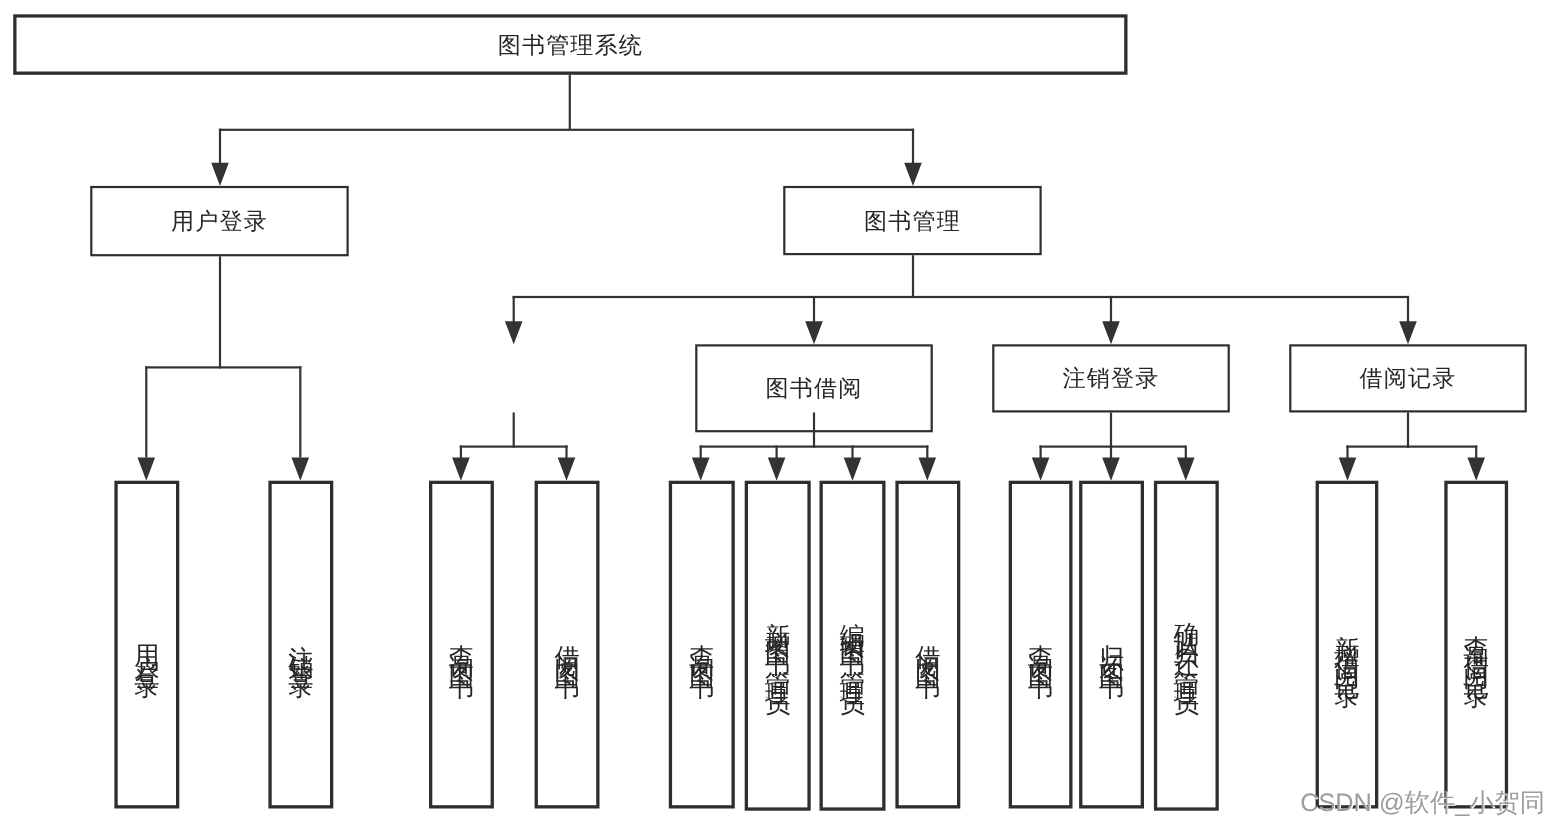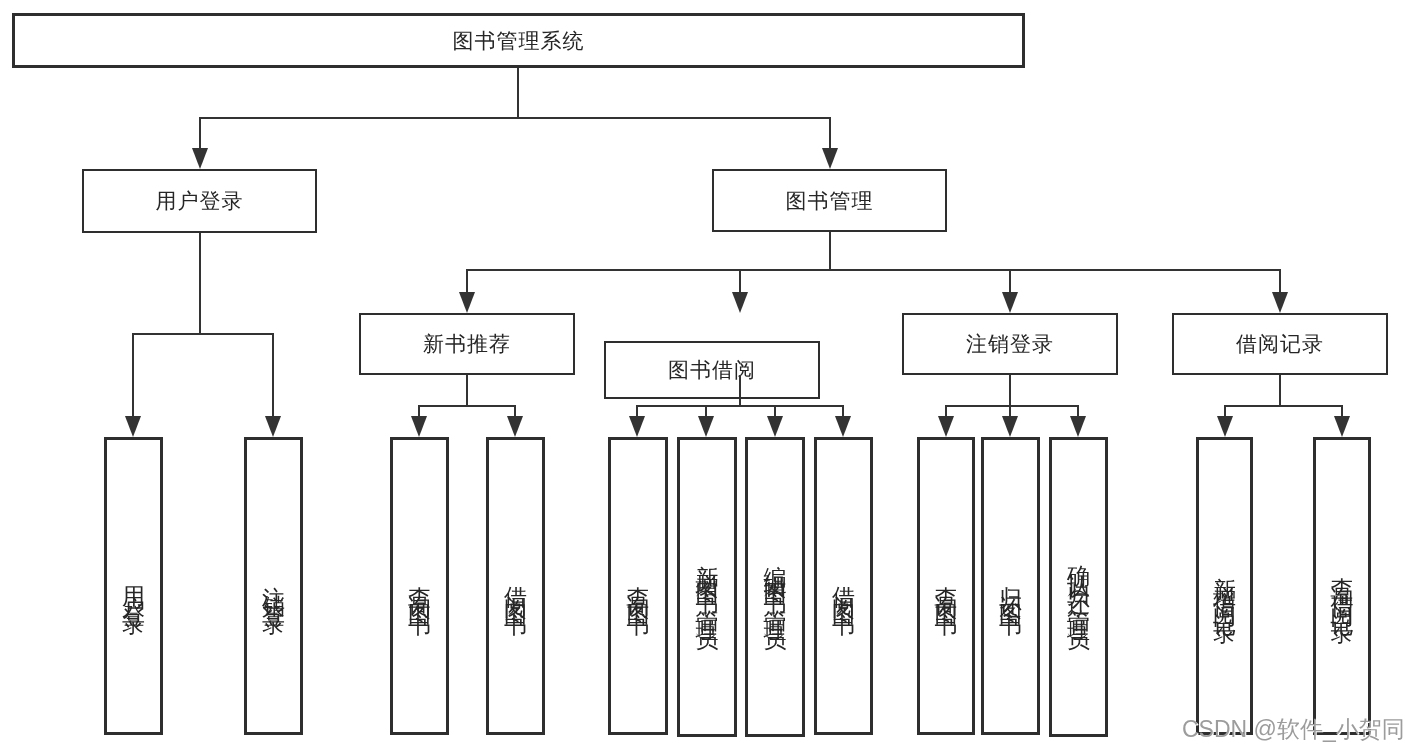--- a/index.html
+++ b/index.html
@@ -103,24 +103,21 @@
   <div class="hline" style="left:466px; top:269px; width:815px;"></div>
   <div class="vline" style="left:466px; top:269px; height:24px;"></div>
   <div class="arrow" style="left:459px; top:292px;"></div>
   <div class="vline" style="left:739px; top:269px; height:24px;"></div>
   <div class="arrow" style="left:732px; top:292px;"></div>
   <div class="vline" style="left:1009px; top:269px; height:24px;"></div>
   <div class="arrow" style="left:1002px; top:292px;"></div>
   <div class="vline" style="left:1279px; top:269px; height:24px;"></div>
   <div class="arrow" style="left:1272px; top:292px;"></div>
 
-  <div class="box" style="left:359px; top:313px; width:216px; height:62px;">
-    <span class="hlabel">新书推荐</span>
-  </div>
-  <div class="box" style="left:604px; top:313px; width:216px; height:58px;margin-top:28px;">
+  <div class="box" style="left:632px; top:313px; width:216px; height:80px;">
     <span class="hlabel">图书借阅</span>
   </div>
   <div class="box" style="left:902px; top:313px; width:216px; height:62px;">
     <span class="hlabel">注销登录</span>
   </div>
   <div class="box" style="left:1172px; top:313px; width:216px; height:62px;">
     <span class="hlabel">借阅记录</span>
   </div>
 
   <div class="vline" style="left:466px; top:375px; height:32px;"></div>

